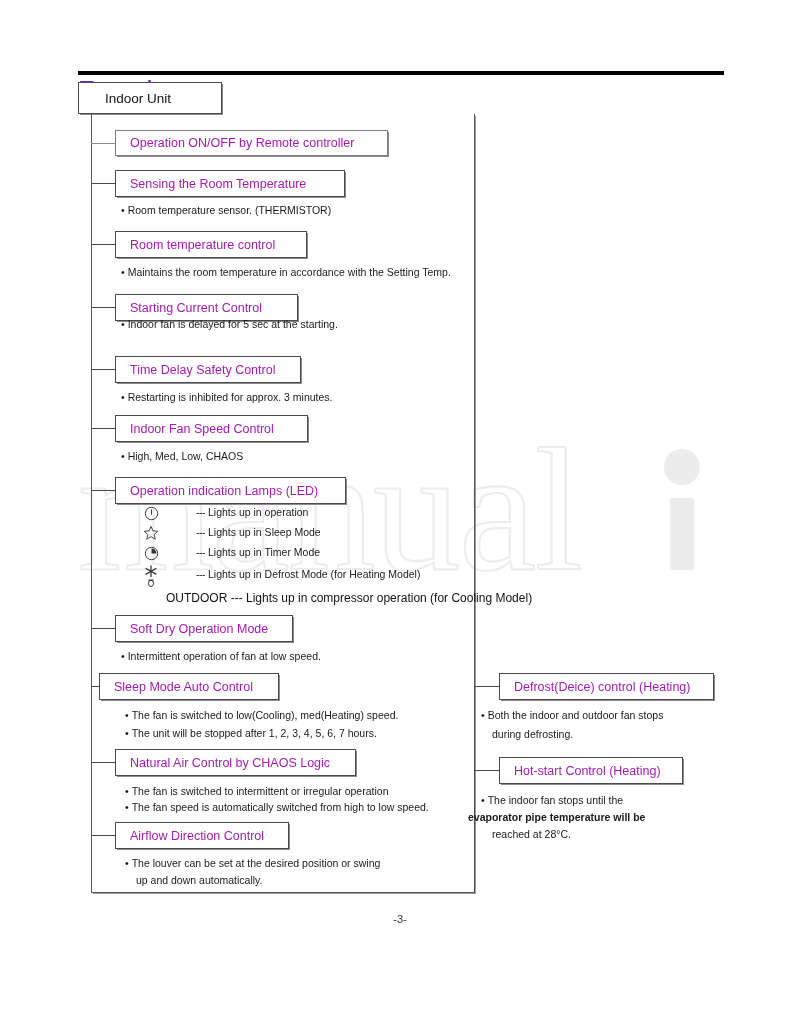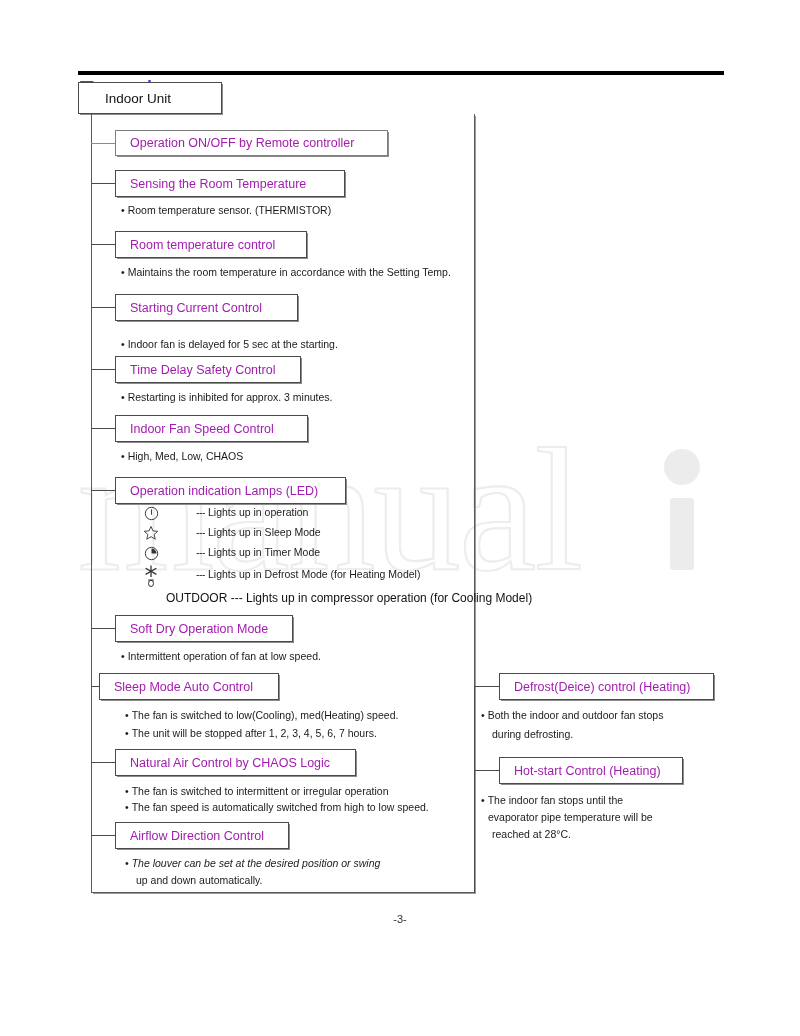--- a/index.html
+++ b/index.html
@@ -216,21 +216,21 @@
     <span>Room temperature control</span>
   </div>
   <div class="desc" style="left:121px; top:266px;">
     <span class="bullet">•</span><span>Maintains the room temperature in accordance with the Setting Temp.</span>
   </div>
 
   <div class="stub" style="left:91px; top:307px; width:24px;"></div>
   <div class="child-box" style="left:115px; top:294px; width:183px; height:27px;">
     <span>Starting Current Control</span>
   </div>
-  <div class="desc" style="left:121px; top:338px;">
+  <div class="desc" style="left:121px; top:318px;">
     <span class="bullet">•</span><span>Indoor fan is delayed for 5 sec at the starting.</span>
   </div>
 
   <div class="stub" style="left:91px; top:369px; width:24px;"></div>
   <div class="child-box" style="left:115px; top:356px; width:186px; height:27px;">
     <span>Time Delay Safety Control</span>
   </div>
   <div class="desc" style="left:121px; top:391px;">
     <span class="bullet">•</span><span>Restarting is inhibited for approx. 3 minutes.</span>
   </div>
@@ -331,21 +331,21 @@
     <span class="bullet">•</span><span>The fan is switched to intermittent or irregular operation</span>
   </div>
   <div class="desc" style="left:125px; top:801px;">
     <span class="bullet">•</span><span>The fan speed is automatically switched from high to low speed.</span>
   </div>
 
   <div class="stub" style="left:91px; top:835px; width:24px;"></div>
   <div class="child-box" style="left:115px; top:822px; width:174px; height:27px;">
     <span>Airflow Direction Control</span>
   </div>
-  <div class="desc" style="left:125px; top:857px;font-style:italic;">
+  <div class="desc" style="left:125px; top:857px;">
     <span class="bullet">•</span><span>The louver can be set at the desired position or swing</span>
   </div>
   <div class="desc" style="left:136px; top:874px;">
     <span>up and down automatically.</span>
   </div>
 
   <div id="right-trunk"></div>
 
   <div class="stub" style="left:474px; top:686px; width:25px;"></div>
   <div class="child-box" style="left:499px; top:673px; width:215px; height:27px;">
@@ -358,21 +358,21 @@
     <span>during defrosting.</span>
   </div>
 
   <div class="stub" style="left:474px; top:770px; width:25px;"></div>
   <div class="child-box" style="left:499px; top:757px; width:184px; height:27px;">
     <span>Hot-start Control (Heating)</span>
   </div>
   <div class="desc" style="left:481px; top:794px;">
     <span class="bullet">•</span><span>The indoor fan stops until the</span>
   </div>
-  <div class="desc" style="left:488px; top:811px;">
+  <div class="desc" style="left:468px; top:811px;font-weight:bold;">
     <span>evaporator pipe temperature will be</span>
   </div>
   <div class="desc" style="left:492px; top:828px;">
     <span>reached at 28°C.</span>
   </div>
 
   <div id="page-number">-3-</div>
 
 </div>
 

